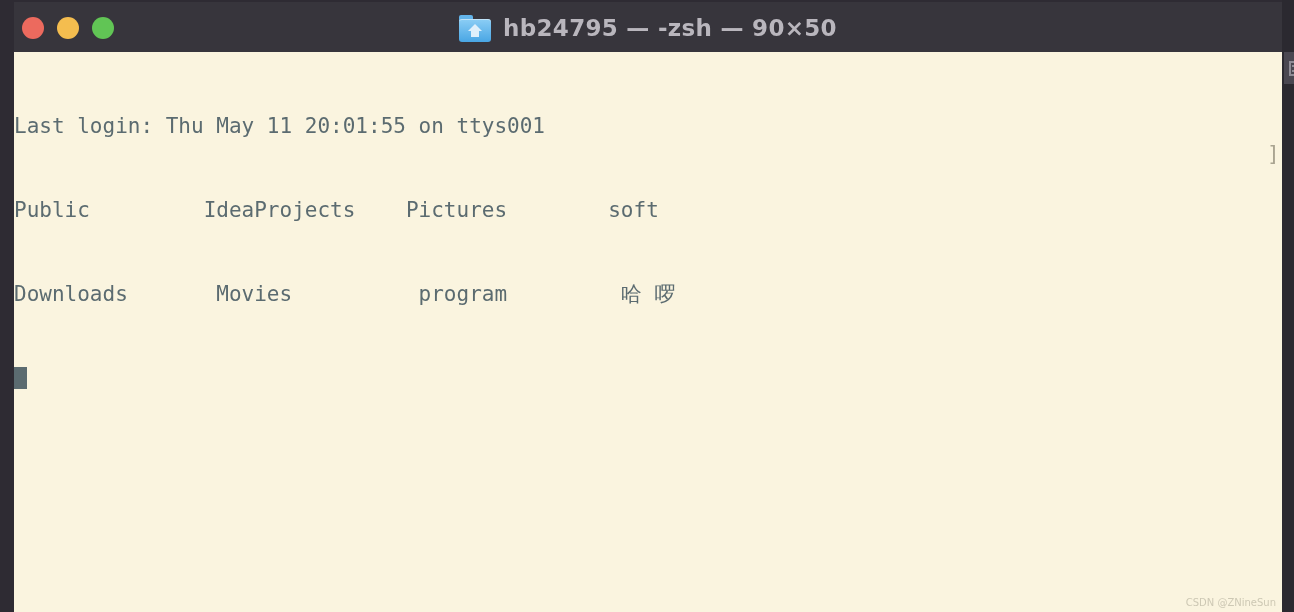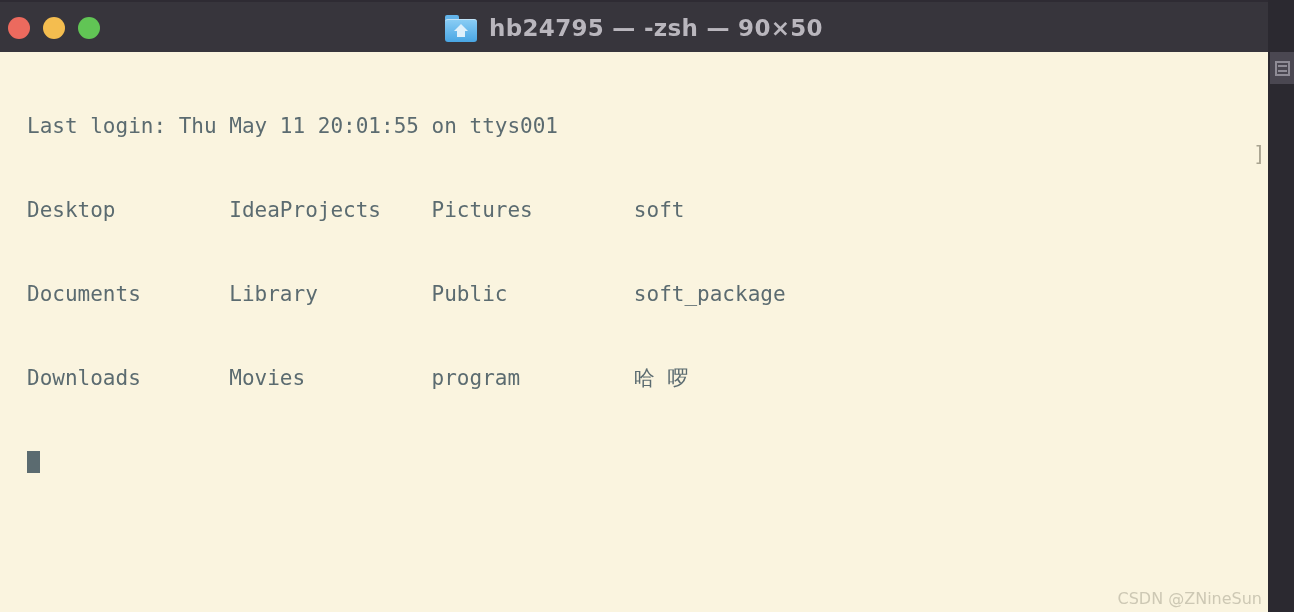--- a/index.html
+++ b/index.html
@@ -12,20 +12,21 @@
     height: 612px;
     overflow: hidden;
     font-family: "DejaVu Sans Mono", monospace;
   }
 
   .screen {
     position: relative;
     width: 1164px;
     height: 612px;
     background: #22c55e;
+    margin-left: 14px;
   }
 
   
   .right-panel {
     position: absolute;
     left: 1268px;
     top: 0;
     width: 26px;
     height: 612px;
     background: #2b2930;
@@ -168,21 +169,21 @@
     left: 0;
     top: 4px;
     width: 1268px;
     font-family: "DejaVu Sans Mono", monospace;
     font-size: 21px;
     line-height: 28px;
     color: #5b6b70;
     white-space: pre;
     letter-spacing: 0px;
   }
-  .term-line { height: 28px; position: relative; padding-left: 27px; }
+  .term-line { height: 28px; position: relative; }
 
   .cursor {
     display: inline-block;
     width: 13px;
     height: 22px;
     background: #5b6b70;
     vertical-align: -4px;
   }
 
   .wrapped-bracket {
@@ -193,21 +194,21 @@
     font-size: 21px;
     line-height: 28px;
     color: #a9a491;
   }
 
   .watermark {
     position: absolute;
     right: 6px;
     bottom: 4px;
     font-family: "DejaVu Sans", sans-serif;
-    font-size: 16px;
+    font-size: 10px;
     color: #cdc8b4;
     white-space: nowrap;
   }
 </style>
 </head>
 <body>
 
 <div class="screen">
 
   <div class="right-panel"></div>
@@ -232,22 +233,21 @@
           <span class="house-base"></span>
         </span>
         <span class="title-text">hb24795 — -zsh — 90×50</span>
       </div>
     </div>
 
     <div class="terminal">
 
       <div class="term-lines">
         <div class="term-line">Last login: Thu May 11 20:01:55 on ttys001</div>
-        <div class="term-line">Desktop         IdeaProjects    Pictures        soft</div>
-        <div class="term-line">Documents       Library         Public          soft_package</div>
+        <div class="term-line">Public         IdeaProjects    Pictures        soft</div>
         <div class="term-line">Downloads       Movies          program         哈 啰</div>
         <div class="term-line"><span class="cursor"></span></div>
       </div>
 
       <div class="wrapped-bracket">]</div>
 
       <div class="watermark">CSDN @ZNineSun</div>
     </div>
 
   </div>

